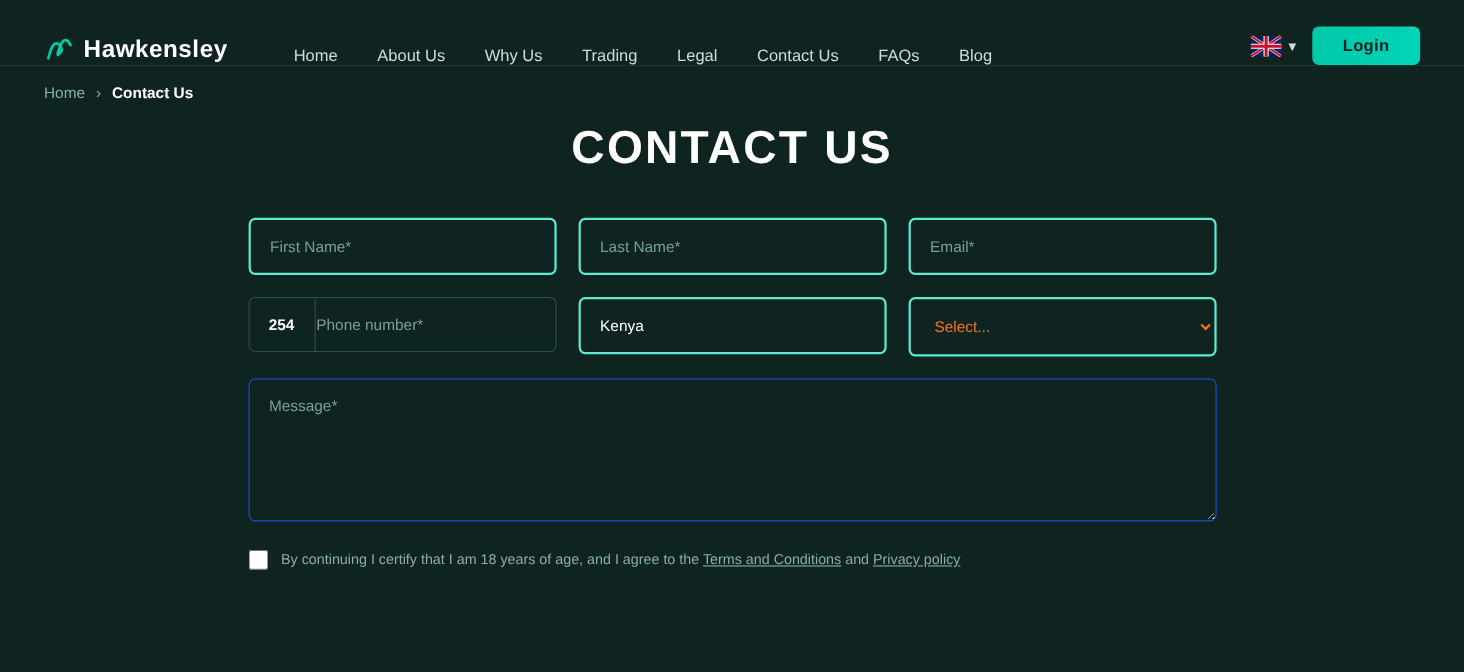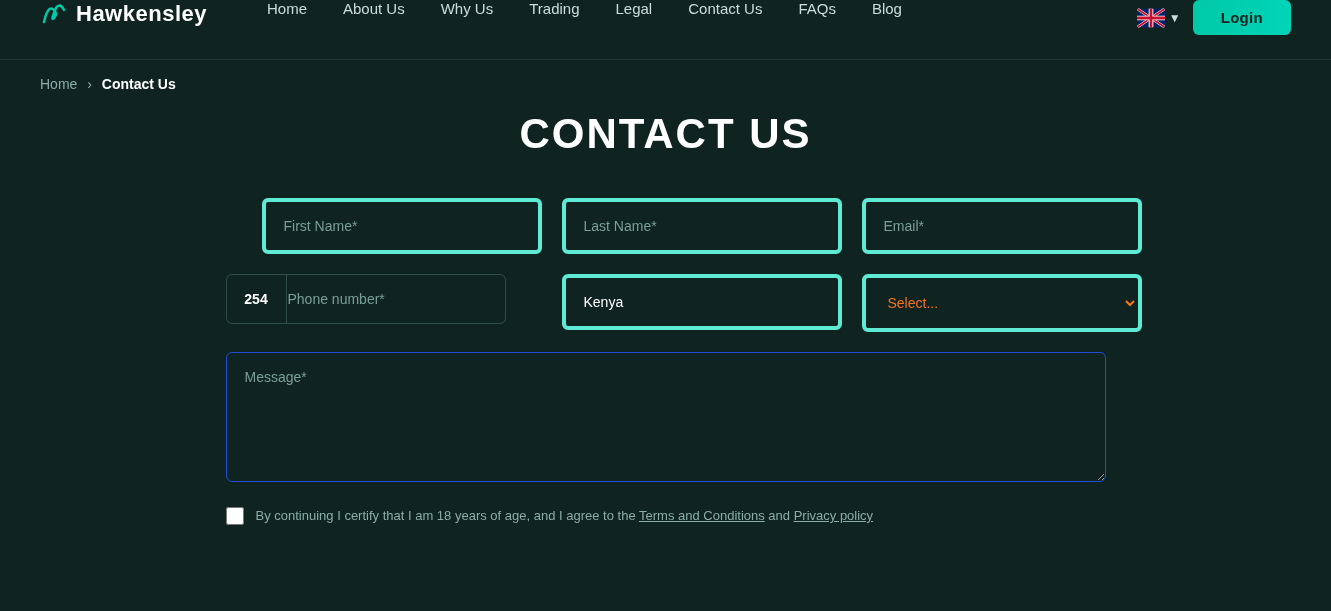--- a/index.html
+++ b/index.html
@@ -9,21 +9,21 @@
       color: #ffffff;
       font-family: 'Segoe UI', Arial, sans-serif;
       min-height: 611px;
       width: 1331px;
       overflow-x: hidden;
     }
 
     
     .navbar {
       display: flex;
-      align-items: flex-start;
+      align-items: flex-end;
       padding: 0 40px;
       height: 60px;
       background-color: #0f2420;
       border-bottom: 1px solid rgba(255,255,255,0.08);
     }
 
     .logo-area {
       display: flex;
       align-items: center;
       gap: 8px;
@@ -135,28 +135,27 @@
       margin-bottom: 20px;
     }
 
     .form-group {
       flex: 1;
     }
 
     .form-input {
       width: 100%;
       background: transparent;
-      border: 4px solid #5eead4;
+      border: 2px solid #5eead4;
       border-radius: 6px;
       color: #ffffff;
       font-size: 14px;
       padding: 16px 18px;
       outline: none;
       transition: border-color 0.2s;
-      margin-left: 36px;
     }
 
     .form-input::placeholder {
       color: #7a9e99;
     }
 
     .phone-group {
       display: flex;
       flex: 1;
       border: 1px solid #2e4f48;

